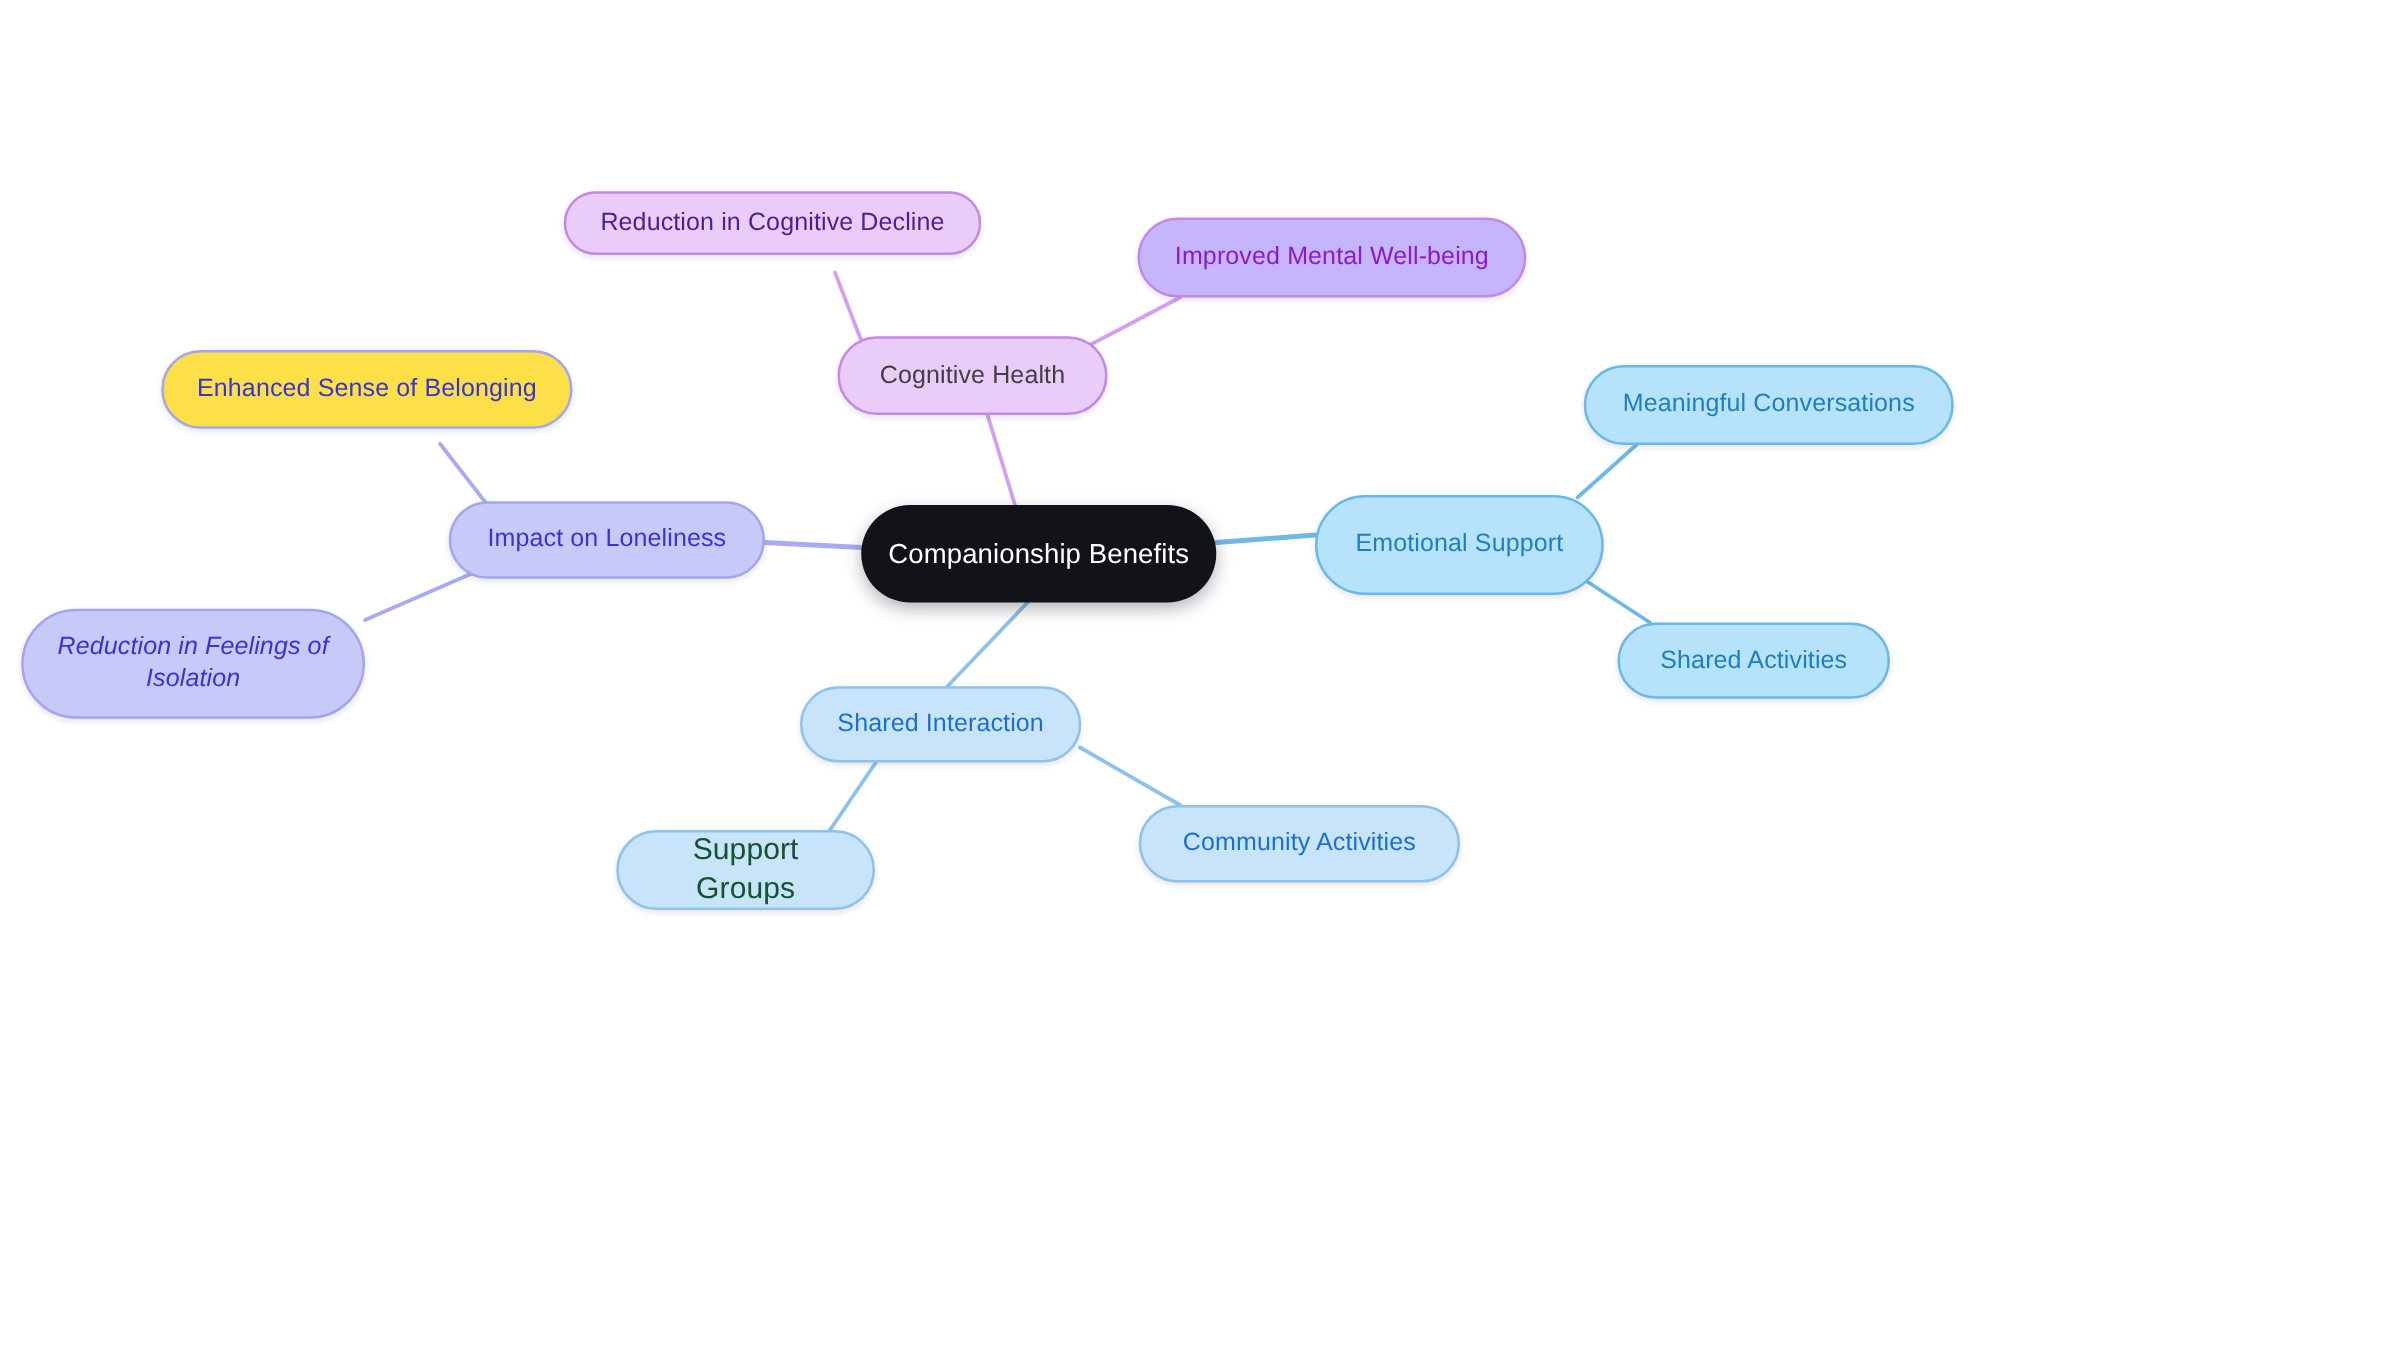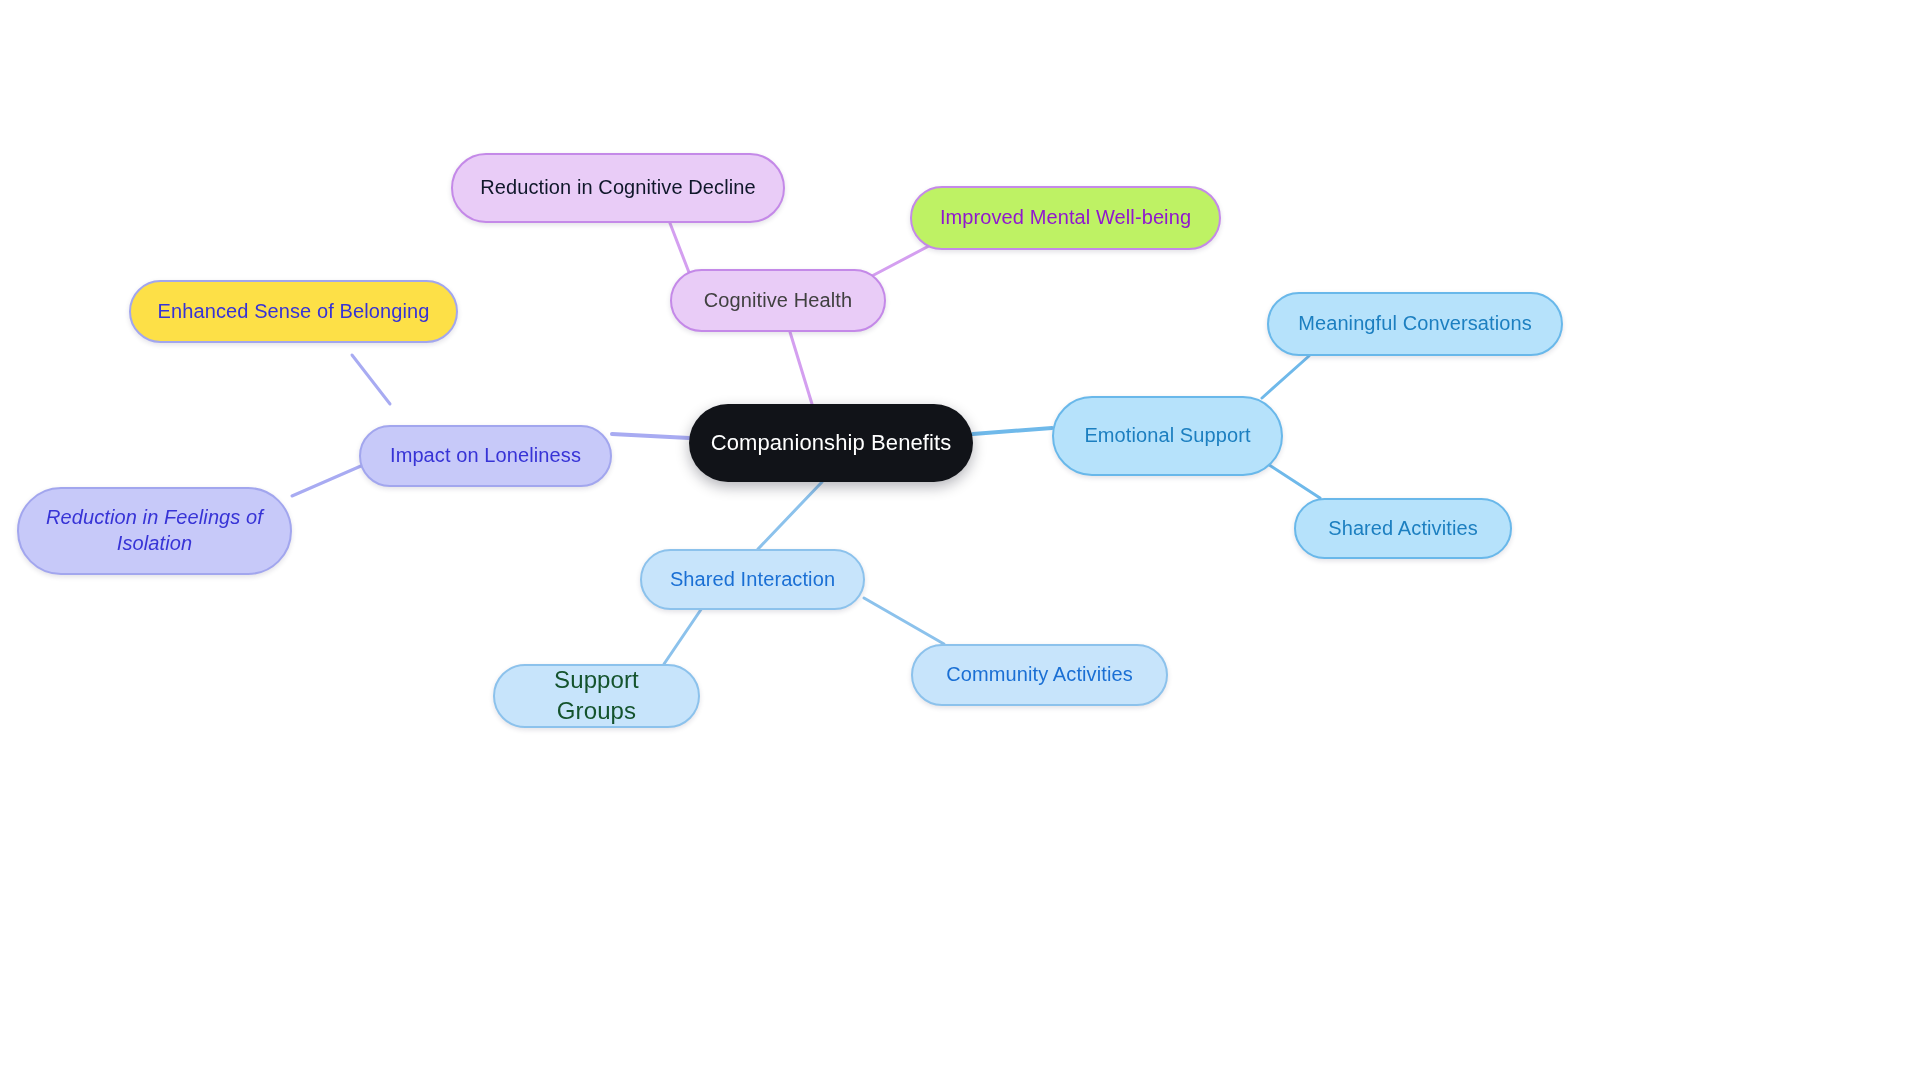--- a/index.html
+++ b/index.html
@@ -72,29 +72,29 @@
     </svg>
 
   <div class="node root" style="left: 689px; top: 404px; width: 284px; height: 78px; background: rgb(17, 19, 24); border-color: rgb(17, 19, 24); color: rgb(255, 255, 255); font-size: 22px; text-align: center;">
     <span>Companionship Benefits</span>
   </div>
 
   <div class="node" style="left: 670px; top: 269px; width: 216px; height: 63px; background: rgb(233, 204, 247); border-color: rgb(196, 137, 232); color: #404040; font-size: 20px;">
     <span>Cognitive Health</span>
   </div>
 
-  <div class="node" style="left: 451px; top: 153px; width: 334px; height: 70px; background: rgb(233, 204, 247); border-color: rgb(196, 137, 232); color: #0f172a; font-size: 20px;">
+  <div class="node" style="left: 451px; top: 153px; width: 334px; height: 51px; background: rgb(233, 204, 247); border-color: rgb(196, 137, 232); color: #4c1d95; font-size: 20px;">
     <span>Reduction in Cognitive Decline</span>
   </div>
 
-  <div class="node" style="left: 910px; top: 186px; width: 311px; height: 64px; background: #bef264; border-color: rgb(196, 137, 232); color: rgb(144, 23, 207); font-size: 20px;">
+  <div class="node" style="left: 910px; top: 174px; width: 311px; height: 64px; background: #c4b5fd; border-color: rgb(196, 137, 232); color: rgb(144, 23, 207); font-size: 20px;">
     <span>Improved Mental Well-being</span>
   </div>
 
-  <div class="node" style="left: 359px; top: 401px; width: 253px; height: 62px; background: rgb(199, 201, 249); border-color: rgb(162, 166, 238); color: rgb(55, 51, 214); font-size: 20px; margin-top: 24px;">
+  <div class="node" style="left: 359px; top: 401px; width: 253px; height: 62px; background: rgb(199, 201, 249); border-color: rgb(162, 166, 238); color: rgb(55, 51, 214); font-size: 20px;">
     <span>Impact on Loneliness</span>
   </div>
 
   <div class="node" style="left: 129px; top: 280px; width: 329px; height: 63px; background: #fde047; border-color: rgb(162, 166, 238); color: rgb(55, 51, 214); font-size: 20px;">
     <span>Enhanced Sense of Belonging</span>
   </div>
 
   <div class="node" style="left: 17px; top: 487px; width: 275px; height: 88px; background: rgb(199, 201, 249); border-color: rgb(162, 166, 238); color: rgb(55, 51, 214); font-size: 20px; font-style: italic;">
     <span>Reduction in Feelings of Isolation</span>
   </div>

